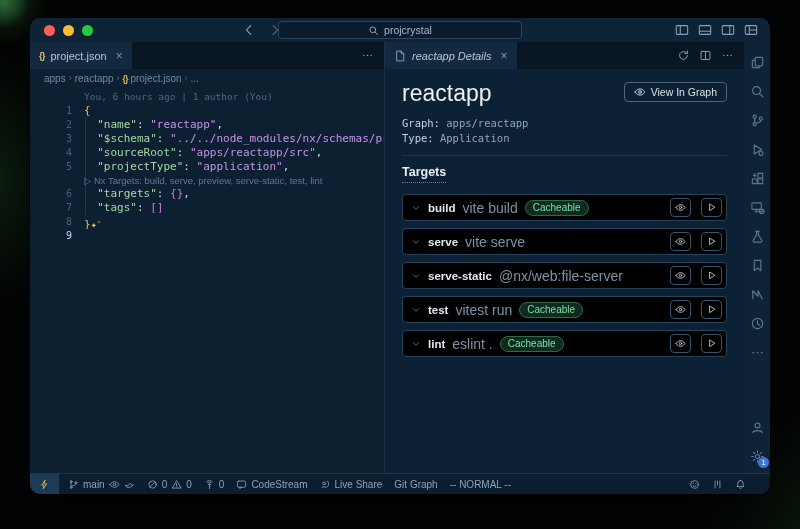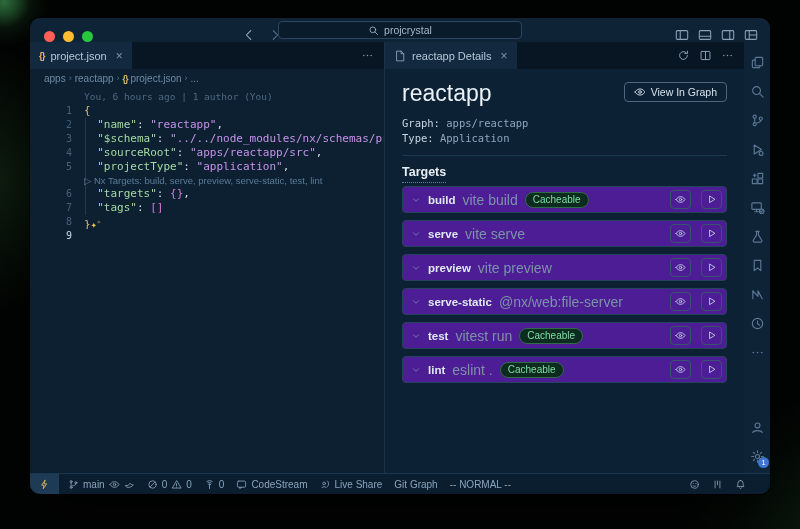--- a/index.html
+++ b/index.html
@@ -15,21 +15,21 @@
   .window{
     position:absolute;left:30px;top:18px;width:740px;height:476px;
     background:#0c2032;border-radius:10px;overflow:hidden;
     box-shadow:0 22px 60px rgba(0,0,0,.8),0 0 0 1px rgba(0,0,0,.55);
     display:flex;flex-direction:column;
   }
   .icn{display:inline-flex;align-items:center;justify-content:center}
   .icn svg{width:14px;height:14px;display:block}
 
   
-  .titlebar{flex:0 0 24px;background:#0e2336;position:relative;display:flex;align-items:flex-end}
+  .titlebar{flex:0 0 24px;background:#0e2336;position:relative;display:flex;align-items:center}
   .traffic{display:flex;gap:8px;margin-left:14px}
   .tl{width:11px;height:11px;border-radius:50%}
   .tl.c{background:var(--c-traffic_close)} .tl.m{background:var(--c-traffic_min)} .tl.z{background:var(--c-traffic_zoom)}
   .nav{position:absolute;left:212px;display:flex;gap:12px;color:#9db2c7}
   .nav .fwd{color:#5a7490}
   .searchbox{
     position:absolute;left:50%;top:3px;transform:translateX(-50%);
     width:242px;height:16px;background:#0a1b2b;border:1px solid #2c4560;border-radius:4px;
     display:flex;align-items:center;justify-content:center;gap:5px;color:#a3b8cc;font-size:10.5px;
   }
@@ -39,21 +39,21 @@
   
   .main{flex:1;display:flex;min-height:0}
   .group{display:flex;flex-direction:column;min-width:0;background:#0c2032}
   .group.left{flex:0 0 354px;border-right:1px solid #1b3246}
   .group.right{flex:1}
   .tabbar{flex:0 0 27px;background:#081623;display:flex;align-items:stretch}
   .tab{display:flex;align-items:center;gap:6px;padding:0 9px;background:#12293f;color:#b6c7d8;font-size:11px}
   .tab .ticon{color:var(--c-bracket1);font-size:9.5px;font-weight:bold;letter-spacing:-1px}
   .tab .ficon{color:#8ba1b6}.tab .ficon svg{width:12px;height:12px}
   .tab .close{color:#7e95ab;font-size:12px;margin-left:3px}
-  .tab.preview .tlabel{}
+  .tab.preview .tlabel{font-style:italic}
   .tab-actions{margin-left:auto;display:flex;align-items:center;gap:9px;color:#8ba1b6;padding:0 10px}
   .tab-actions .icn svg{width:13px;height:13px}
   .breadcrumb{flex:0 0 18px;display:flex;align-items:center;gap:3px;padding:0 14px;font-size:10px;color:#6f8aa3}
   .bc-sep{color:#51708c;font-size:9px}
   .bc-json{color:var(--c-bracket1);font-weight:bold;font-size:9px;letter-spacing:-1px}
 
   
   .code{flex:1;position:relative;overflow:hidden;padding-top:3px;
     font-family:"DejaVu Sans Mono","Liberation Mono",monospace;font-size:11px}
   .cl{display:flex;height:14px;line-height:14px;white-space:pre}
@@ -72,23 +72,23 @@
   .details{flex:1;background:#0d2134;padding:10px 17px 0;overflow:hidden}
   .d-head{display:flex;align-items:flex-start;justify-content:space-between}
   .d-title{font-size:23px;font-weight:400;color:#eaf1f7;margin:1px 0 9px}
   .graph-btn{display:flex;align-items:center;gap:5px;border:1px solid #51647a;border-radius:4px;
     color:#d6e1ec;font-size:10.5px;padding:3px 9px;margin-top:3px;background:transparent}
   .graph-btn .icn svg{width:12px;height:12px}
   .d-meta{font-family:"DejaVu Sans Mono","Liberation Mono",monospace;font-size:10.5px;line-height:15px;color:#8ea6ba}
   .d-meta .lab{color:#c4d4e2}
   .d-div{border-top:1px solid #1d3950;margin:9px 0 9px}
   .d-section{font-size:12.5px;font-weight:bold;color:#e7eef5;width:max-content;
-    padding-bottom:3px;border-bottom:1px dotted #5f7e97;margin-bottom:3px}
+    padding-bottom:3px;border-bottom:1px dotted #5f7e97;margin-bottom:11px}
   .trow{display:flex;align-items:center;height:25px;border:1px solid #27425c;border-radius:4px;
-    background:#4c1d95;margin-bottom:7px;padding:0 4px 0 8px;gap:7px}
+    background:#000000;margin-bottom:7px;padding:0 4px 0 8px;gap:7px}
   .trow .chev{color:#7b93a8}.trow .chev svg{width:10px;height:10px}
   .trow .tname{font-size:11.5px;font-weight:bold;color:#dfe9f2}
   .trow .tdesc{font-size:14px;color:#7b93a8}
   .badge{font-size:10px;color:var(--c-badge_green_text);background:var(--c-badge_green_bg);
     border:1px solid var(--c-badge_green_border);border-radius:8px;padding:1.5px 7px;font-weight:normal}
   .trow .sp{flex:1}
   .ibtn{width:19px;height:17px;border:1px solid #3a546f;border-radius:4px;
     display:flex;align-items:center;justify-content:center;color:#cbdbe9;margin-left:3px}
   .ibtn svg{width:11px;height:11px}
 
@@ -311,44 +311,20 @@
                   <svg viewBox="0 0 16 16" fill="none" stroke="currentColor" stroke-width="1.2" stroke-linecap="round" stroke-linejoin="round">
                     <path d="M5.2 3.5v9l7.3-4.5z"></path>
                   </svg>
                 </span>
               </span>
   </div>
   <div class="trow">
     <span class="chev"><svg viewBox="0 0 16 16" fill="none" stroke="currentColor" stroke-width="1.2" stroke-linecap="round" stroke-linejoin="round">
                   <path d="M4 6l4 4 4-4"></path>
                 </svg></span>
-    <span class="tname">preview</span>
-    <span class="tdesc">vite preview</span>
-
-    <span class="sp"></span>
-    <span class="ibtn">
-                <span class="icn ">
-                  <svg viewBox="0 0 16 16" fill="none" stroke="currentColor" stroke-width="1.2" stroke-linecap="round" stroke-linejoin="round">
-                    <path d="M1.5 8s2.4-4.2 6.5-4.2S14.5 8 14.5 8s-2.4 4.2-6.5 4.2S1.5 8 1.5 8z"></path>
-                    <circle cx="8" cy="8" r="1.8"></circle>
-                  </svg>
-                </span>
-              </span>
-    <span class="ibtn">
-                <span class="icn ">
-                  <svg viewBox="0 0 16 16" fill="none" stroke="currentColor" stroke-width="1.2" stroke-linecap="round" stroke-linejoin="round">
-                    <path d="M5.2 3.5v9l7.3-4.5z"></path>
-                  </svg>
-                </span>
-              </span>
-  </div>
-  <div class="trow">
-    <span class="chev"><svg viewBox="0 0 16 16" fill="none" stroke="currentColor" stroke-width="1.2" stroke-linecap="round" stroke-linejoin="round">
-                  <path d="M4 6l4 4 4-4"></path>
-                </svg></span>
     <span class="tname">serve-static</span>
     <span class="tdesc">@nx/web:file-server</span>
 
     <span class="sp"></span>
     <span class="ibtn">
                 <span class="icn ">
                   <svg viewBox="0 0 16 16" fill="none" stroke="currentColor" stroke-width="1.2" stroke-linecap="round" stroke-linejoin="round">
                     <path d="M1.5 8s2.4-4.2 6.5-4.2S14.5 8 14.5 8s-2.4 4.2-6.5 4.2S1.5 8 1.5 8z"></path>
                     <circle cx="8" cy="8" r="1.8"></circle>
                   </svg>

